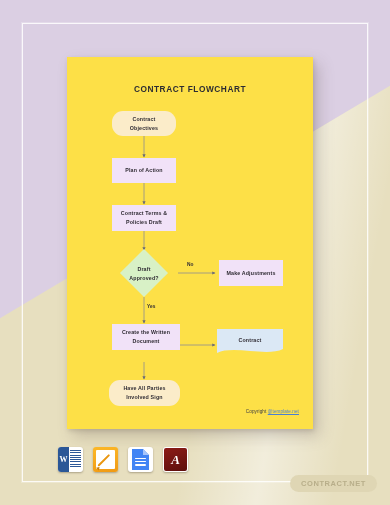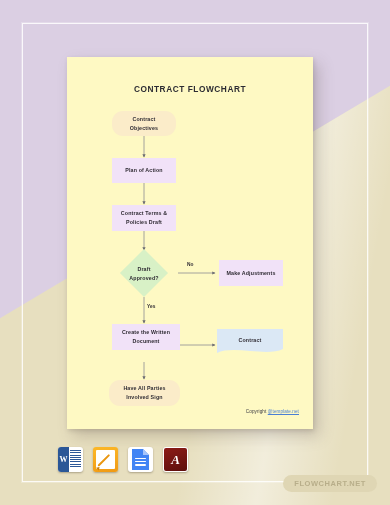--- a/index.html
+++ b/index.html
@@ -28,21 +28,21 @@
   .frame{
     position:absolute;left:22px;top:23px;right:22px;bottom:23px;
     border:1px solid rgba(255,255,255,.85);
     box-shadow:0 0 0 1px rgba(255,255,255,.25);
     pointer-events:none;
   }
 
   
   .paper{
     position:absolute;left:67px;top:57px;width:246px;height:372px;
-    background:#fef9c3;
+    background:#fde047;
     box-shadow:6px 7px 14px rgba(90,75,70,.25), 1px 2px 4px rgba(90,75,70,.18);
   }
   .doc-title{
     position:absolute;left:0;right:0;top:27px;
     text-align:center;
     font-size:8.3px;font-weight:700;letter-spacing:.55px;color:#2c2c32;
   }
 
   
   .fc{position:absolute;left:0;top:0;width:246px;height:372px;}
@@ -277,15 +277,15 @@
         </div>
     </div>
 
     <div class="app-icon ic-pdf">
       <div class="pdf-sq"></div>
       <div class="pdf-a">A</div>
     </div>
 
   </div>
 
-  <div class="tn-badge">FLOWCHART.NET</div>
+  <div class="tn-badge">CONTRACT.NET</div>
 
 </div>
 
 </body></html>

